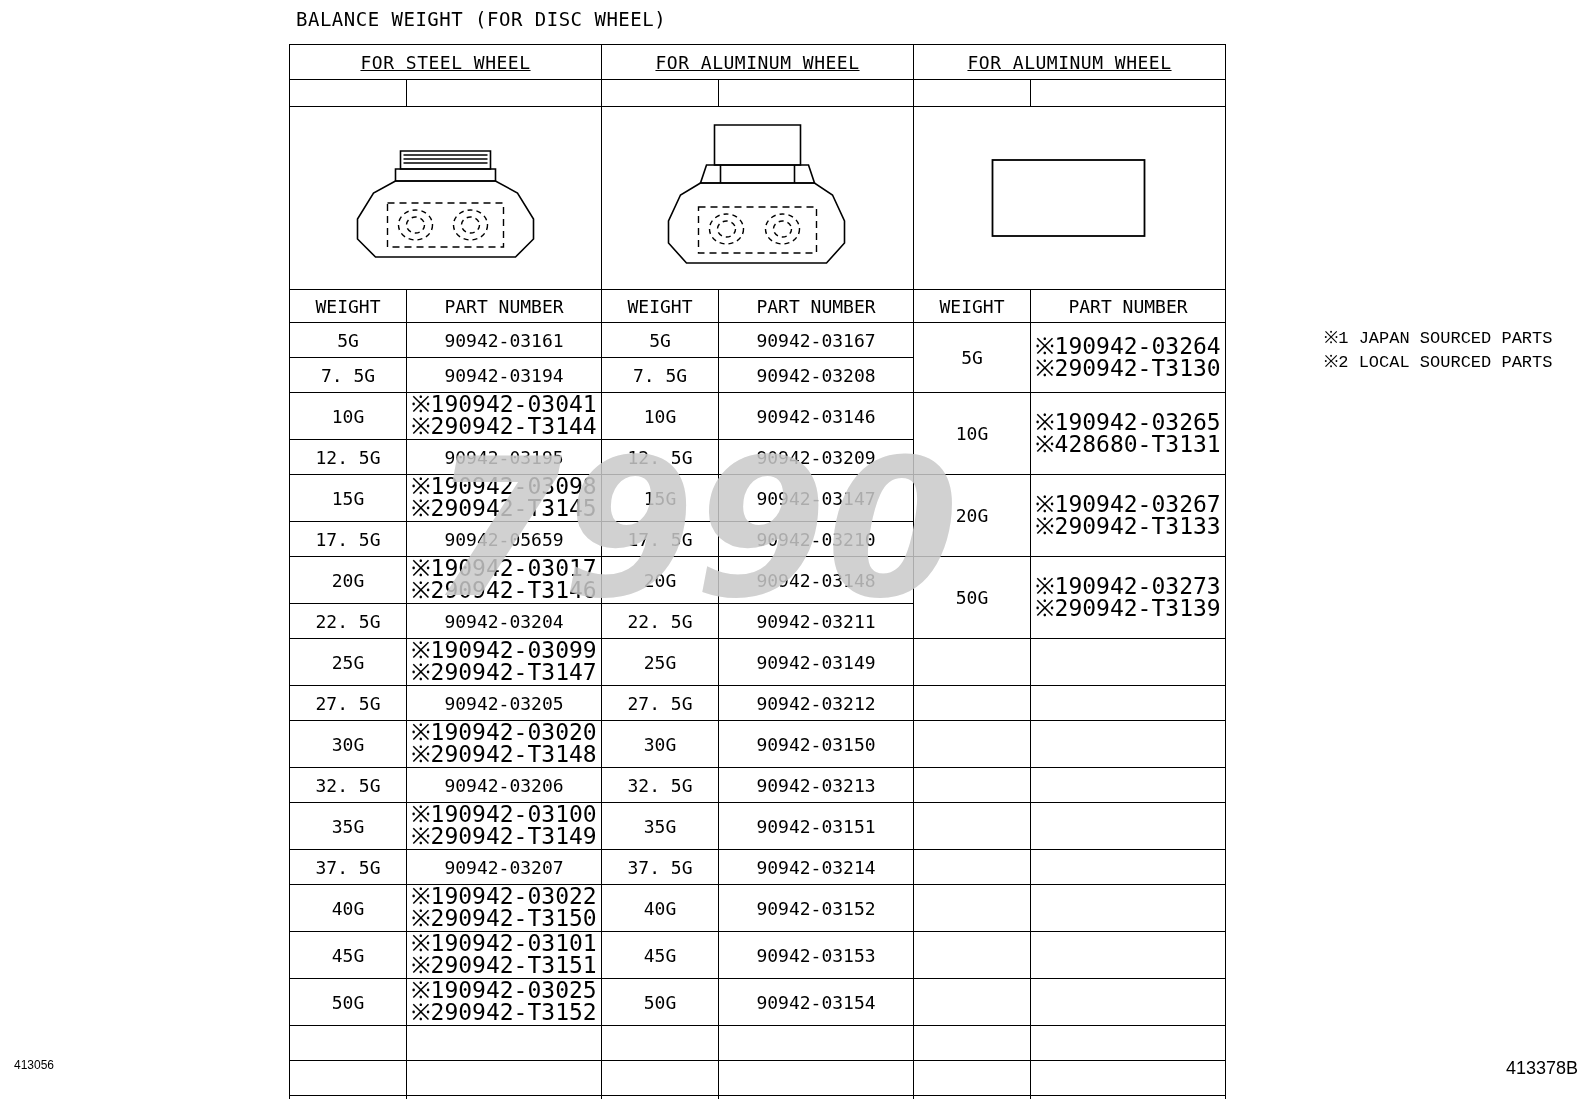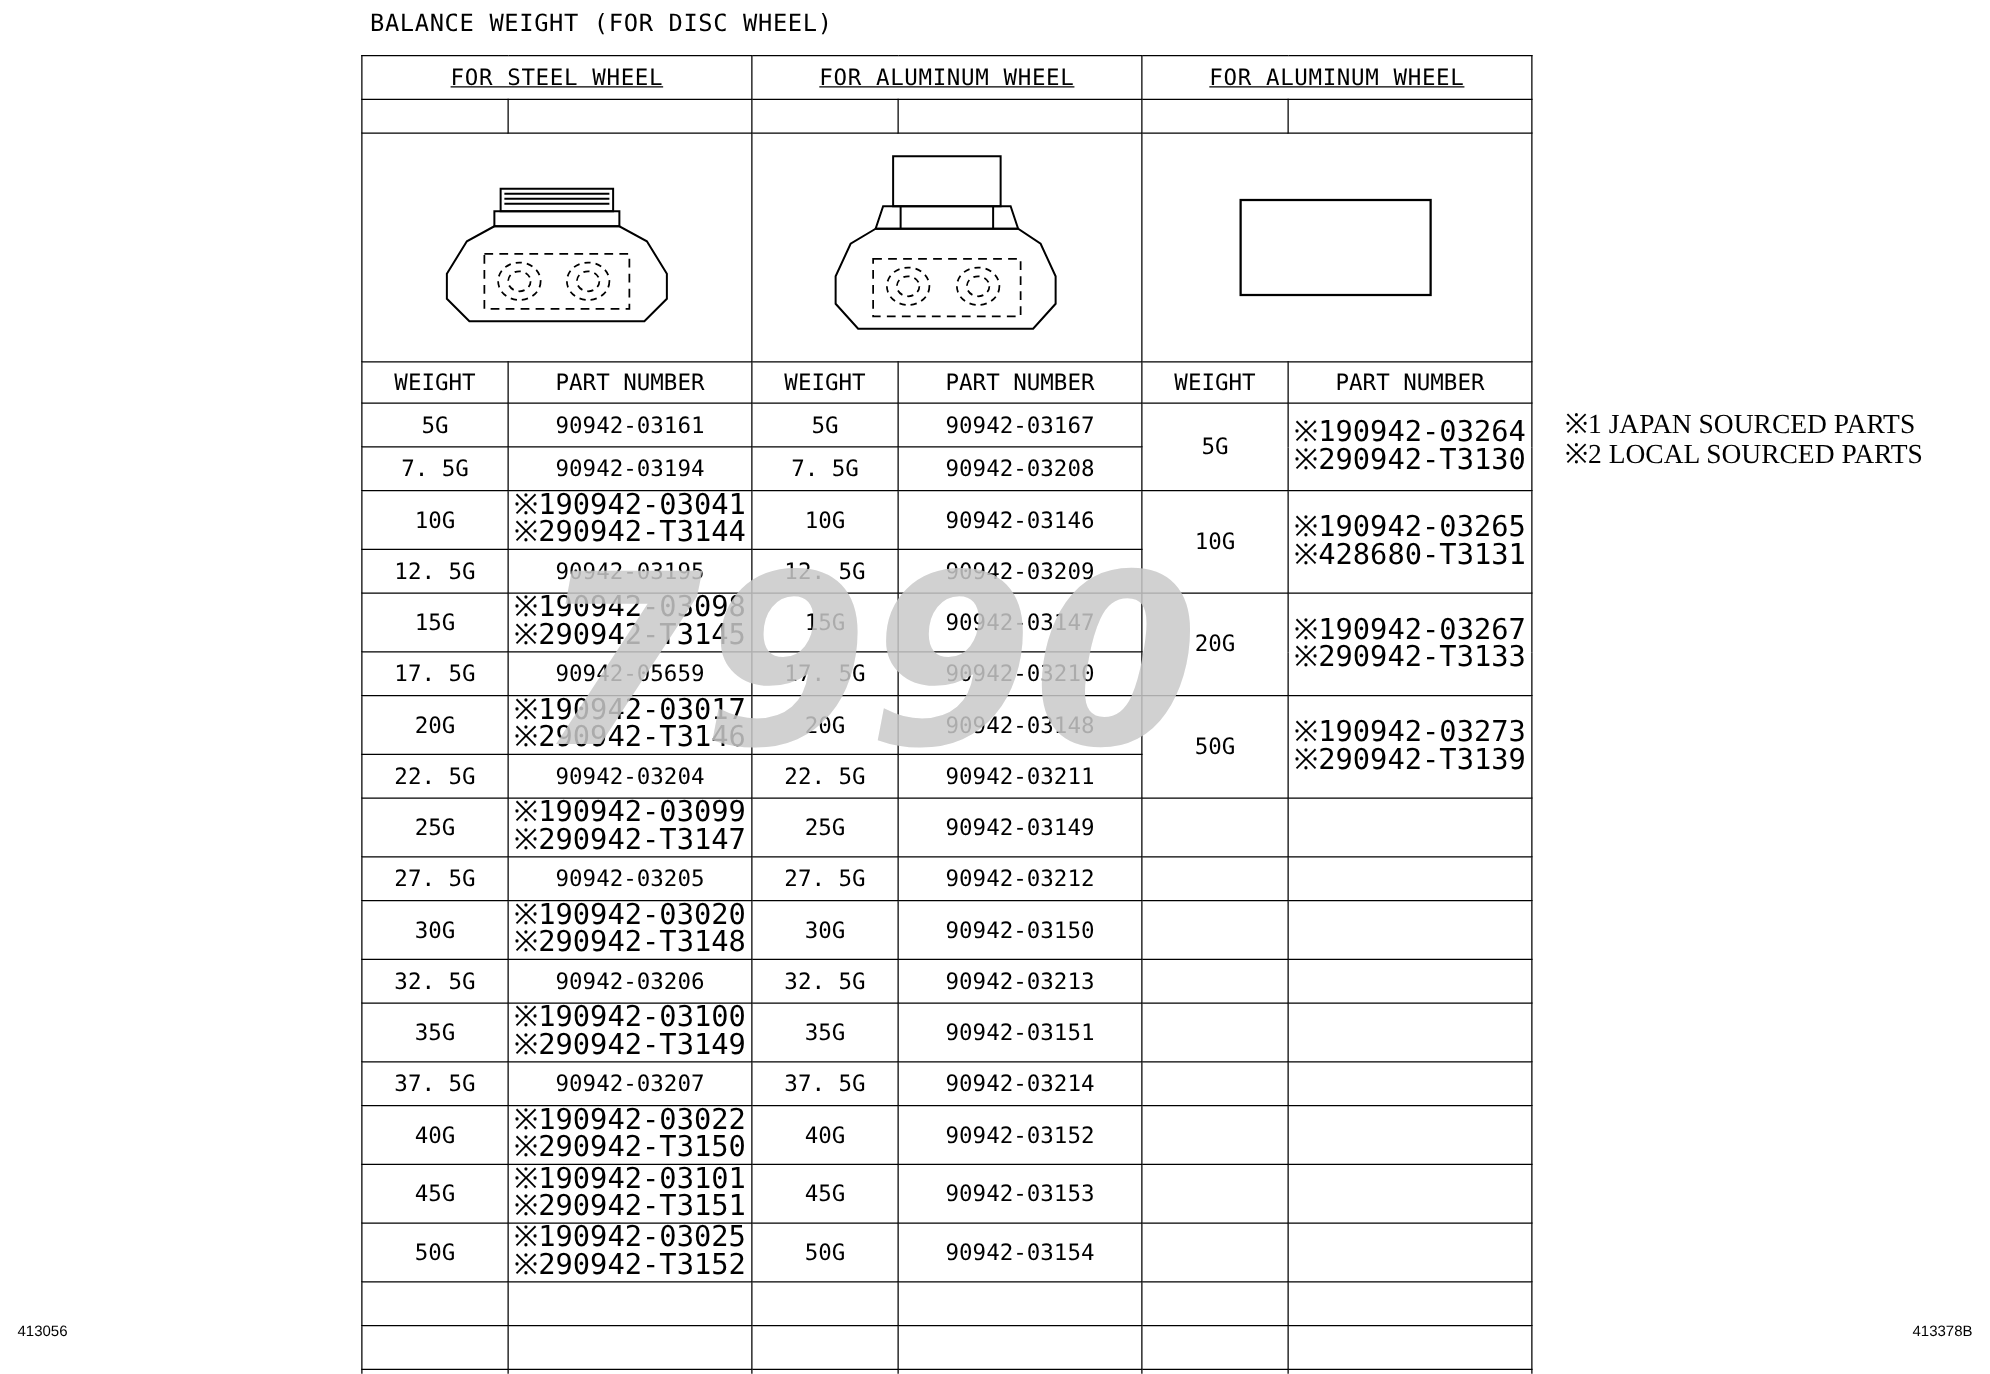--- a/index.html
+++ b/index.html
@@ -33,29 +33,29 @@
     position: absolute;
     left: 14px;
     top: 1058px;
     font-size: 12px;
     font-family: "Liberation Sans", sans-serif;
   }
   .corner-right {
     position: absolute;
     right: 14px;
     top: 1058px;
-    font-size: 12px;
+    font-size: 18px;
     font-family: "Liberation Sans", sans-serif;
   }
   .notes {
     position: absolute;
-    left: 1252px;
+    left: 1324px;
     top: 327px;
-    font-size: 22px;
-    font-family: Liberation Serif, serif;
+    font-size: 17px;
+    font-family: Liberation Mono, monospace;
     line-height: 24px;
     white-space: nowrap;
   }
 
   
   .watermark {
     position: absolute;
     left: 430px;
     top: 440px;
     width: 700px;

